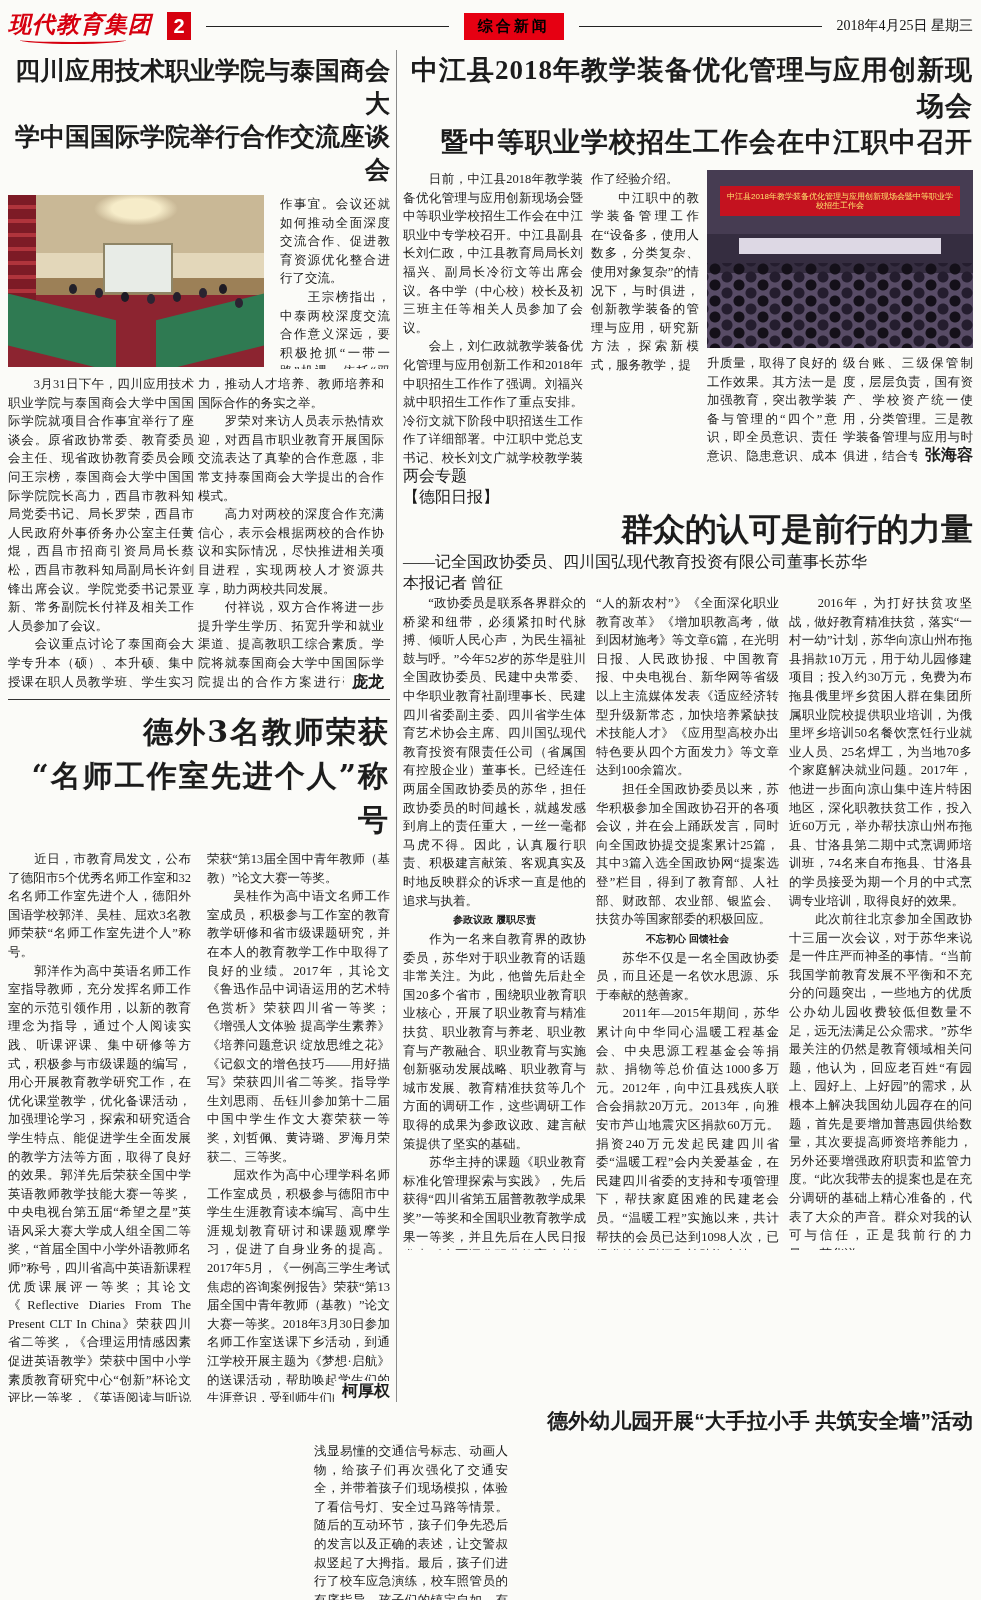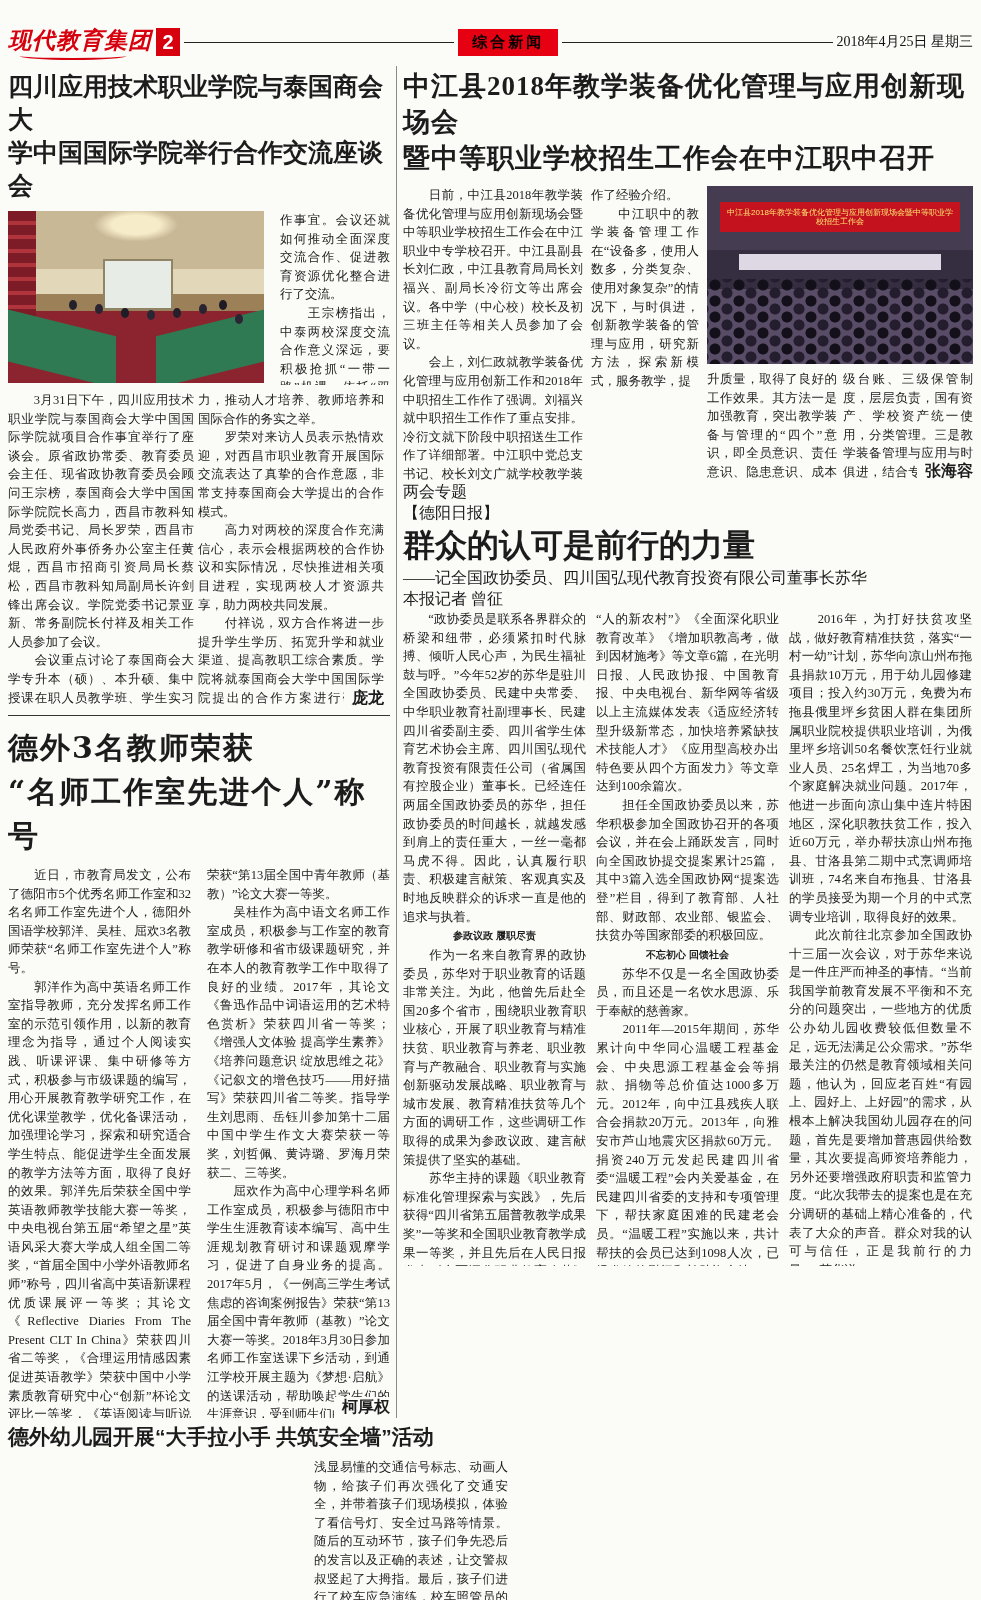--- a/index.html
+++ b/index.html
@@ -1,36 +1,36 @@
 <!DOCTYPE html>
 <html><head>
 <meta charset="utf-8">
 <style>
   html,body{margin:0;padding:0;background:#e8e8e4;}
   .page{width:981px;height:1600px;margin:0 auto;background:#fbfbf8;color:#1c1c1c;
         font-family:"Liberation Serif",serif;box-sizing:border-box;padding:0 8px;overflow:hidden;position:relative;}
   
-  .topbar{height:44px;display:flex;align-items:center;gap:4px;padding-top:20px;}
+  .topbar{height:44px;display:flex;align-items:center;gap:15px;padding-top:4px;}
   .masthead{color:#d6000f;font-family:"DejaVu Serif",serif;font-weight:bold;font-style:italic;
             font-size:23px;letter-spacing:1px;position:relative;padding-bottom:4px;}
   .masthead-swoosh{position:absolute;left:8%;right:18%;bottom:0;height:6px;
             border-bottom:2px solid #d6000f;border-radius:0 0 60% 60%;}
   .pageno{background:#d6000f;color:#fff;font-family:"Liberation Sans",sans-serif;font-weight:bold;
           font-size:20px;width:24px;height:28px;display:flex;align-items:center;justify-content:center;}
   .hrule{flex:1;border-top:1.5px solid #222;height:0;}
   .badge{background:#e60012;color:#000000;font-family:"Liberation Sans",sans-serif;font-weight:bold;
          font-size:15px;letter-spacing:3px;padding:4px 14px;}
   .hdate{font-size:14px;color:#111;white-space:nowrap;}
   
   .main{display:flex;align-items:stretch;}
   .lcol{width:382px;flex:none;}
   .vdiv{width:1px;background:#8a8a8a;margin:2px 6px 0 6px;}
   .rcol{width:570px;flex:none;}
   
-  .ht{white-space:pre-line;text-align:left;font-weight:800;margin:0;}
+  .ht{white-space:pre-line;text-align:right;font-weight:800;margin:0;}
   .h-thai{font-family:"Liberation Sans",sans-serif;font-size:25px;line-height:33px;margin:6px 0 9px;}
   .h-zj{font-family:"Liberation Serif",serif;font-size:27px;line-height:36px;margin:4px 0 10px;letter-spacing:1px;}
   .h-teach{font-family:"DejaVu Serif",serif;font-size:30px;line-height:44px;margin:10px 0 8px;letter-spacing:2px;}
   .h-kind{font-family:"Liberation Sans",sans-serif;font-size:21px;line-height:26px;margin:6px 0 8px;}
   
   .ct{white-space:pre-line;text-align:justify;font-size:12.5px;line-height:18.6px;overflow:hidden;}
   .colbox{position:relative;overflow:hidden;}
   .byline{position:absolute;right:0;bottom:0;font-weight:bold;background:#fbfbf8;padding-left:8px;font-size:16px;}
   .subhead{font-family:"Liberation Sans",sans-serif;font-weight:bold;font-size:10px;
            text-align:center;margin:3px 0;}

